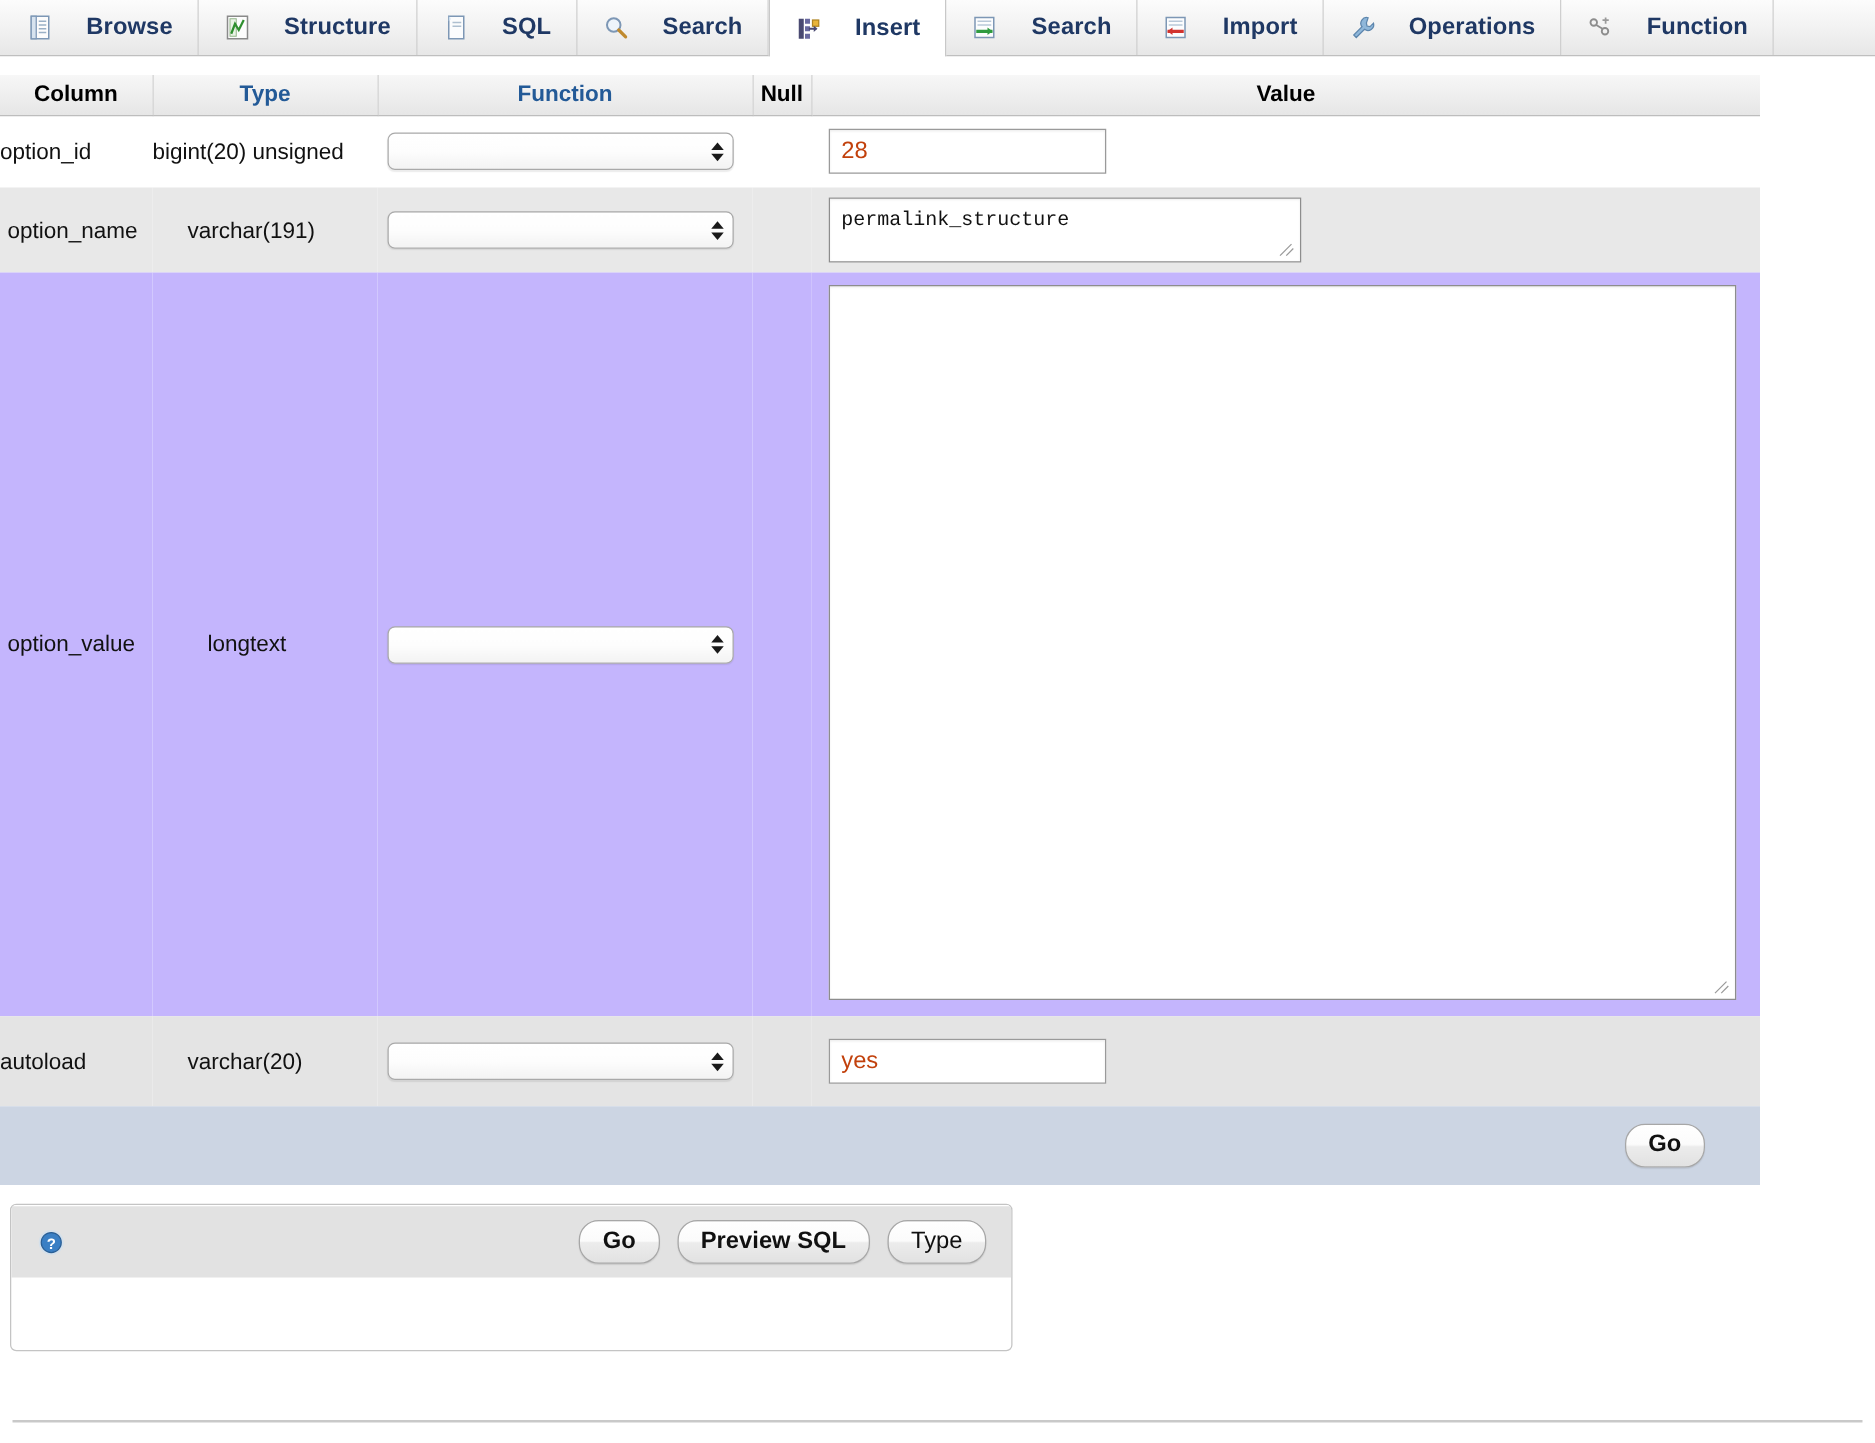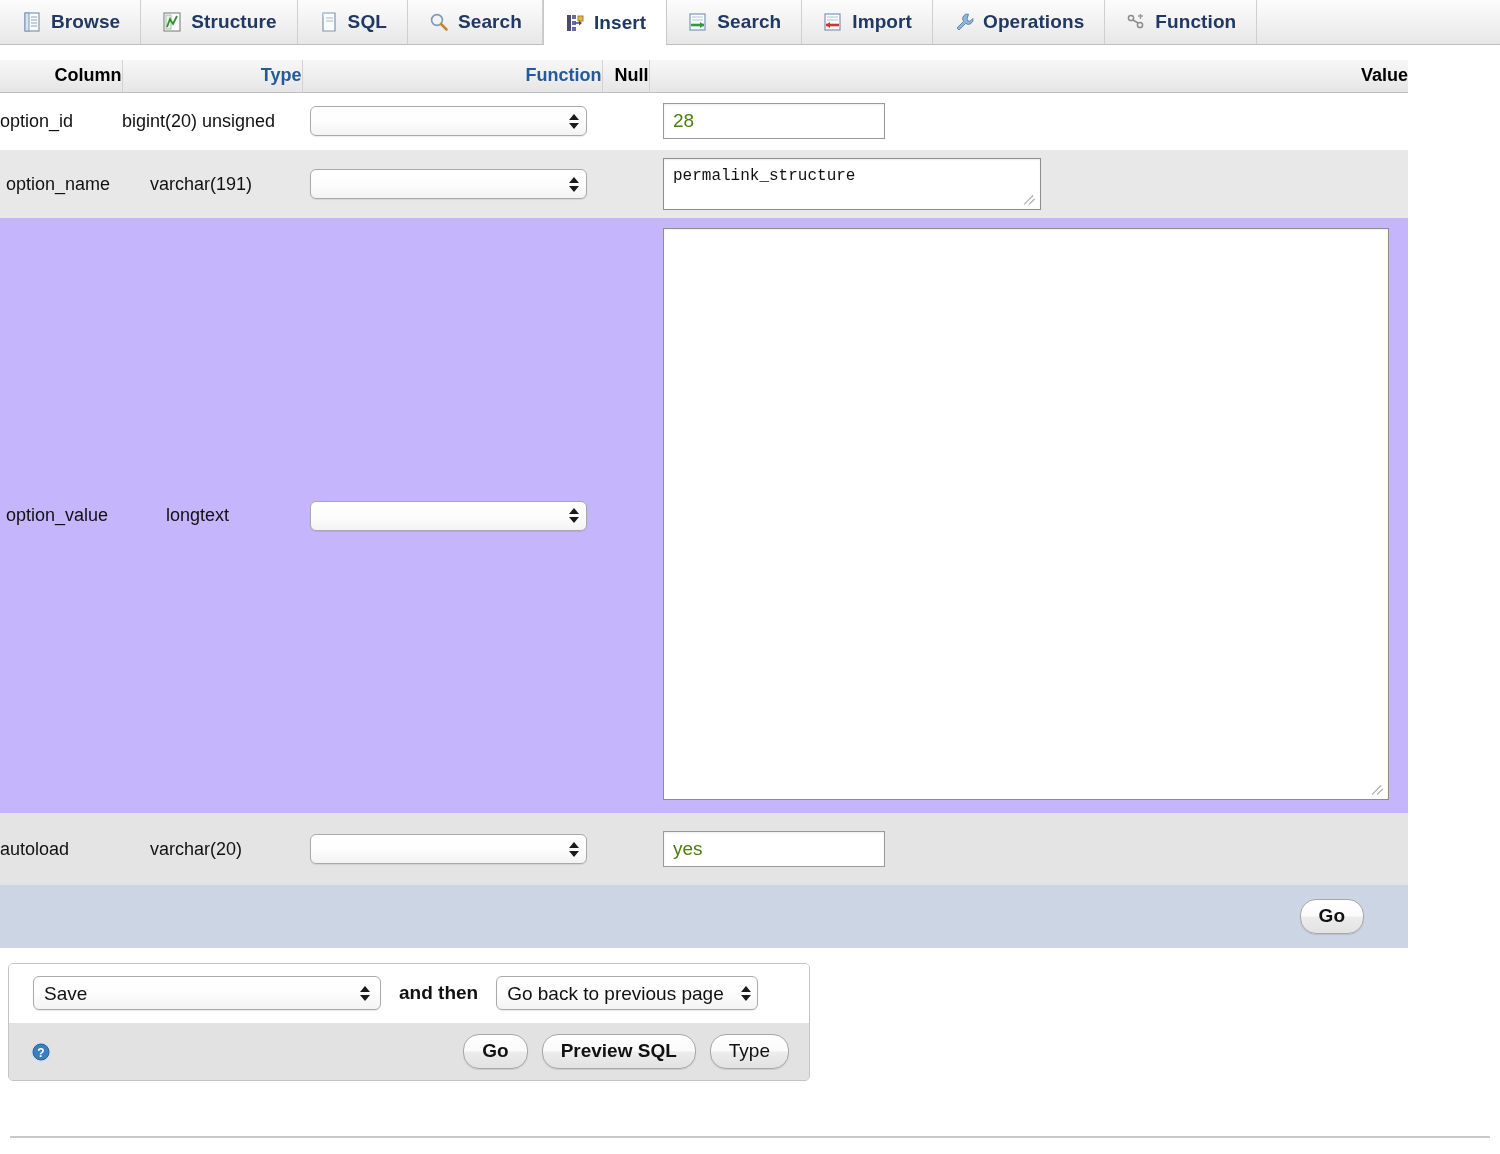--- a/index.html
+++ b/index.html
@@ -16,21 +16,21 @@
     position: absolute; left: 0; top: 0;
     width: 1500px; height: 45px;
     background: linear-gradient(to bottom, #fcfcfc 0%, #f1f1f1 55%, #e7e7e7 100%);
     border-bottom: 1px solid #bfbfbf;
     display: flex;
     align-items: stretch;
   }
   .tab {
     display: flex;
     align-items: center;
-    gap: 8px;
+    gap: 26px;
     padding: 0 20px;
     border-right: 1px solid #cfcfcf;
     cursor: pointer;
     position: relative;
     background: transparent;
   }
   .tab:first-child { border-left: 1px solid transparent; }
   .tab .tlabel {
     font-size: 19px;
     font-weight: bold;
@@ -54,21 +54,21 @@
   
   #insert-table {
     position: absolute; left: 0; top: 60px;
     width: 1408px;
     border-collapse: collapse;
   }
   #insert-table td, #insert-table th { padding: 0; vertical-align: middle; }
 
   .hdr-row { height: 32px; background: linear-gradient(to bottom,#f7f7f7,#e6e6e6); }
   .hdr-row th {
-    text-align: right;
+    text-align: center;
     font-size: 18px;
     font-weight: bold;
     border-right: 1px solid #d2d2d2;
     border-bottom: 1px solid #bdbdbd;
     padding-left: 8px;
     height: 32px;
     color: #000;
   }
   .hdr-row th.link { color: #235a97; }
 
@@ -116,21 +116,21 @@
   }
   .selwrap .arrows i.up { border-bottom: 6px solid #1a1a1a; }
   .selwrap .arrows i.dn { border-top: 6px solid #1a1a1a; }
 
   .tinput {
     height: 36px; width: 222px;
     border: 1px solid #9a9a9a;
     background: #fff;
     font-family: "Liberation Sans", sans-serif;
     font-size: 19px;
-    color: #4d7c0f;
+    color: #c2410c;
     padding: 0 9px;
     box-shadow: inset 0 1px 2px rgba(0,0,0,.08);
   }
 
   .tarea {
     border: 1px solid #8d8d8d;
     background: #fff;
     font-family: "Liberation Mono", monospace;
     font-size: 16px;
     color: #111;
@@ -439,43 +439,20 @@
 
     <tr class="row-go">
       <td colspan="5" class="gocell">
         <button class="aquabtn">Go</button>
       </td>
     </tr>
   </tbody>
 </table>
 
 <div id="bottom-panel">
-  <div id="panel-top">
-    <span class="selwrap">
-      <select class="save-select">
-        <option>Save</option>
-      </select>
-      <span class="arrows" style="right:12px">
-          <i class="up"></i>
-          <i class="dn"></i>
-        </span>
-    </span>
-
-    <span class="andthen">and then</span>
-
-    <span class="selwrap">
-      <select class="goback-select">
-        <option>Go back to previous page</option>
-      </select>
-      <span class="arrows" style="right:8px">
-          <i class="up"></i>
-          <i class="dn"></i>
-        </span>
-    </span>
-  </div>
 
   <div id="panel-bottom">
     <span class="help-icon">
       <svg width="24" height="24" viewBox="0 0 24 24">
         <circle cx="12" cy="12" r="10" fill="#cfe0f0" opacity=".7"></circle>
         <circle cx="12" cy="12" r="8" fill="#3a7fc4" stroke="#2a5f96" stroke-width="1"></circle>
         <text x="12" y="17" font-size="12" font-weight="bold" text-anchor="middle" fill="#ffffff" font-family="Liberation Sans, sans-serif">?</text>
       </svg>
     </span>
     <span class="btnspacer"></span>

